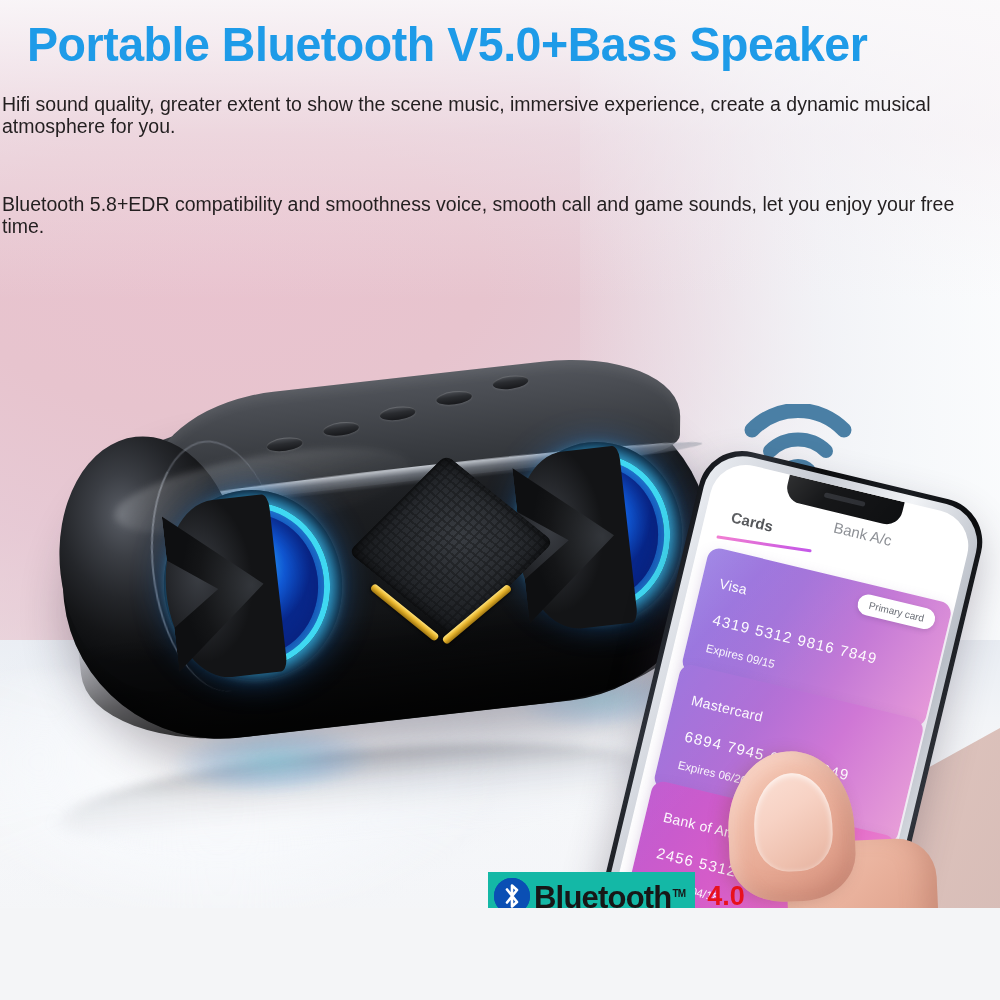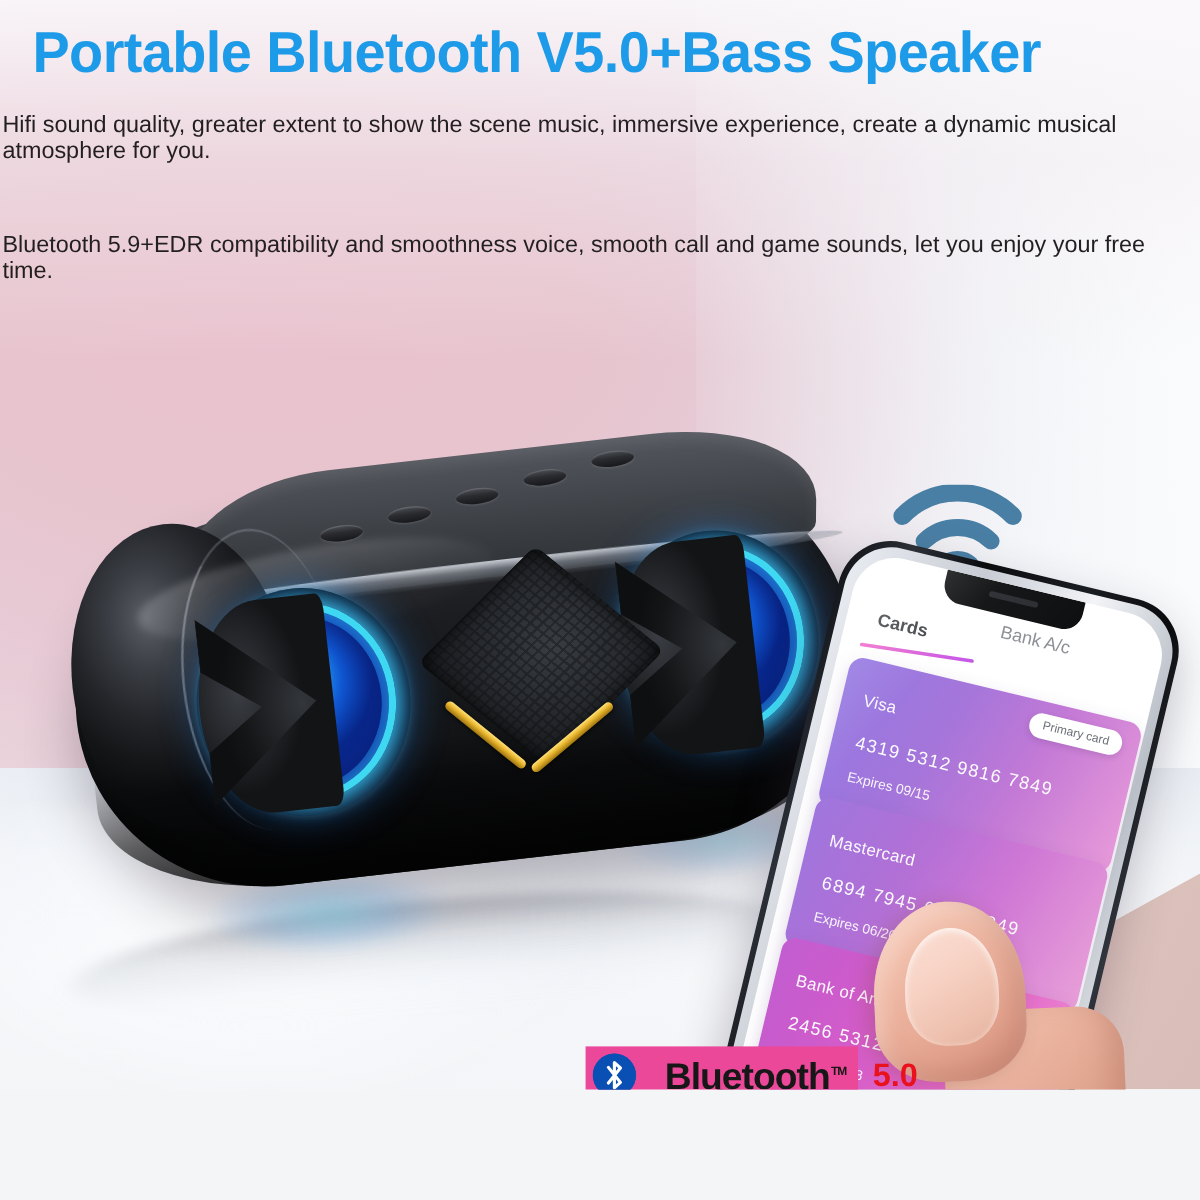--- a/index.html
+++ b/index.html
@@ -302,22 +302,22 @@
   .finger-body{
     position:absolute;left:56px;top:92px;width:150px;height:150px;
     border-radius:54px 40px 30px 60px/60px 40px 30px 54px;
     background:linear-gradient(140deg,#f3c5b2 0%,#e9b19c 40%,#dc9e88 78%,#cf8f79 100%);
     box-shadow:inset -12px -10px 24px rgba(165,105,90,0.35);
   }
 
   
   .bt-badge{position:absolute;left:488px;top:871px;width:250px;height:50px;display:flex;align-items:center;}
   .bt-plate{
-    position:relative;display:flex;align-items:center;gap:24px;
-    background:#ec4899;padding:4px 10px 4px 6px;
+    position:relative;display:flex;align-items:center;gap:4px;
+    background:#14b8a6;padding:4px 10px 4px 6px;
   }
   .bt-mark{width:36px;height:36px;border-radius:50%;background:#0a4fb4;position:relative;flex:0 0 auto;}
   .bt-word{
     font-size:31px;font-weight:bold;color:#171717;letter-spacing:-0.8px;line-height:36px;
     font-family:"Liberation Sans","DejaVu Sans",sans-serif;
   }
   .bt-tm{font-size:10px;vertical-align:super;font-weight:bold;color:#171717;margin-left:1px;}
   .bt-ver{
     font-size:27px;font-weight:bold;color:#e8111c;margin-left:12px;line-height:36px;
     font-family:"Liberation Sans","DejaVu Sans",sans-serif;
@@ -331,21 +331,21 @@
   <div class="bg-base"></div>
   <div class="bg-pink"></div>
   <div class="bg-lightright"></div>
   <div class="bg-topfade"></div>
   <div class="table-surface"></div>
   <div class="table-sheen"></div>
   <div class="table-beige"></div>
 
   <div class="headline">Portable Bluetooth V5.0+Bass Speaker</div>
   <div class="para para-1">Hifi sound quality, greater extent to show the scene music, immersive experience, create a dynamic musical atmosphere for you.</div>
-  <div class="para para-2">Bluetooth 5.9+EDR compatibility and smoothness voice, smooth call and game sounds,  let you enjoy your free time.</div>
+  <div class="para para-2">Bluetooth 5.8+EDR compatibility and smoothness voice, smooth call and game sounds,  let you enjoy your free time.</div>
 
   <div class="spk-reflect"></div>
   <div class="glow-reflect"></div>
   <div class="glow-reflect2"></div>
 
   <div class="speaker">
     <div class="spk-body"></div>
     <div class="spk-top"></div>
     <div class="spk-top-edge"></div>
     <div class="spk-cap"></div>
@@ -453,16 +453,16 @@
   <div class="bt-badge">
     <div class="bt-plate">
       <div class="bt-mark">
         <svg width="36" height="36" viewBox="0 0 36 36">
           <circle cx="18" cy="18" r="18" fill="#0a4fb4"></circle>
           <path d="M13 11.5 L23 24 L18 28.5 L18 7.5 L23 12 L13 24.5" fill="none" stroke="#ffffff" stroke-width="2.6" stroke-linejoin="round" stroke-linecap="round"></path>
         </svg>
       </div>
       <div class="bt-word"><span>Bluetooth</span><sup class="bt-tm">TM</sup></div>
     </div>
-    <div class="bt-ver">5.0</div>
+    <div class="bt-ver">4.0</div>
   </div>
 
 </div>
 
 </body></html>

